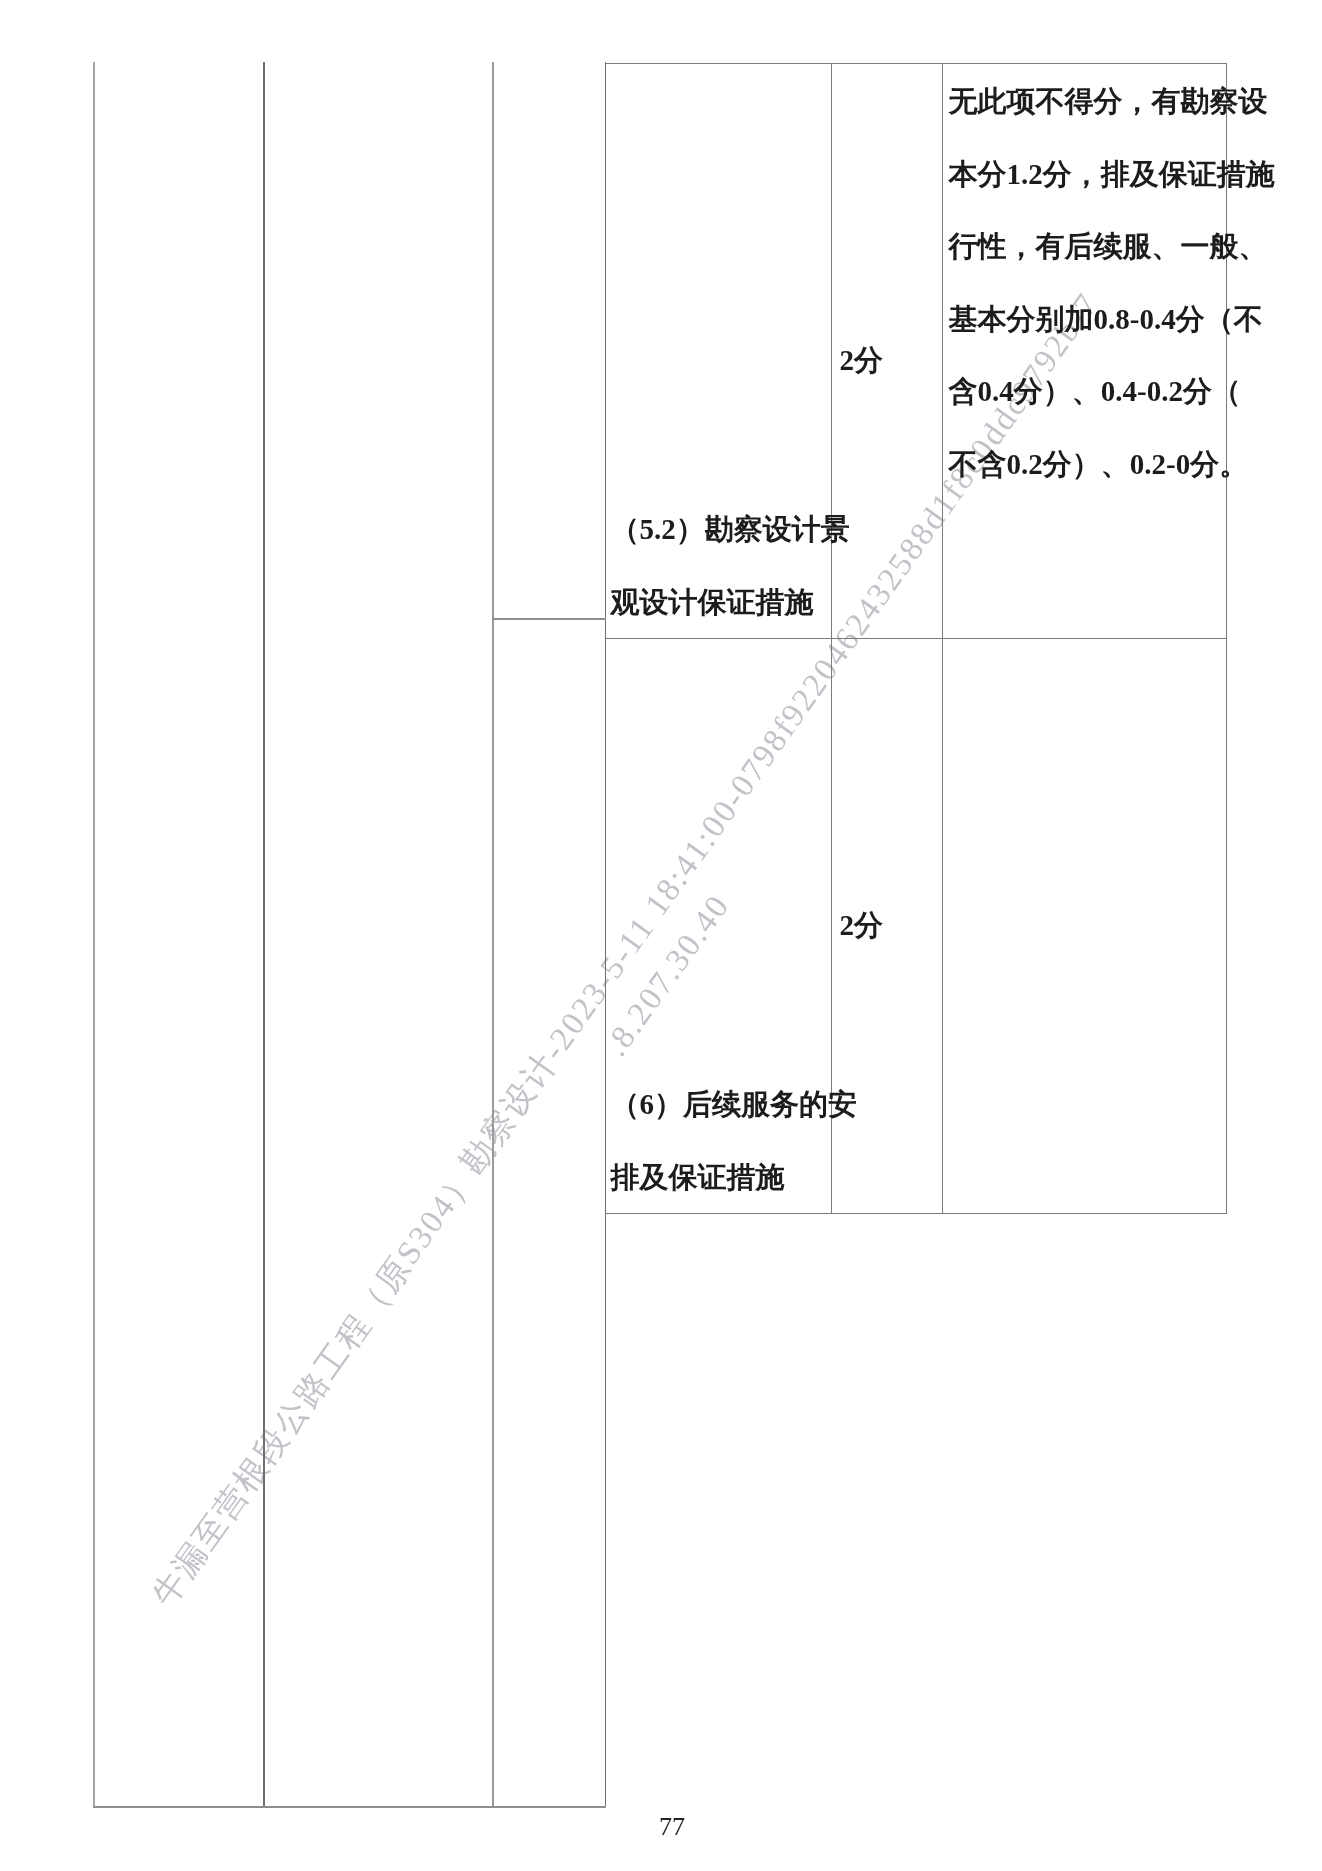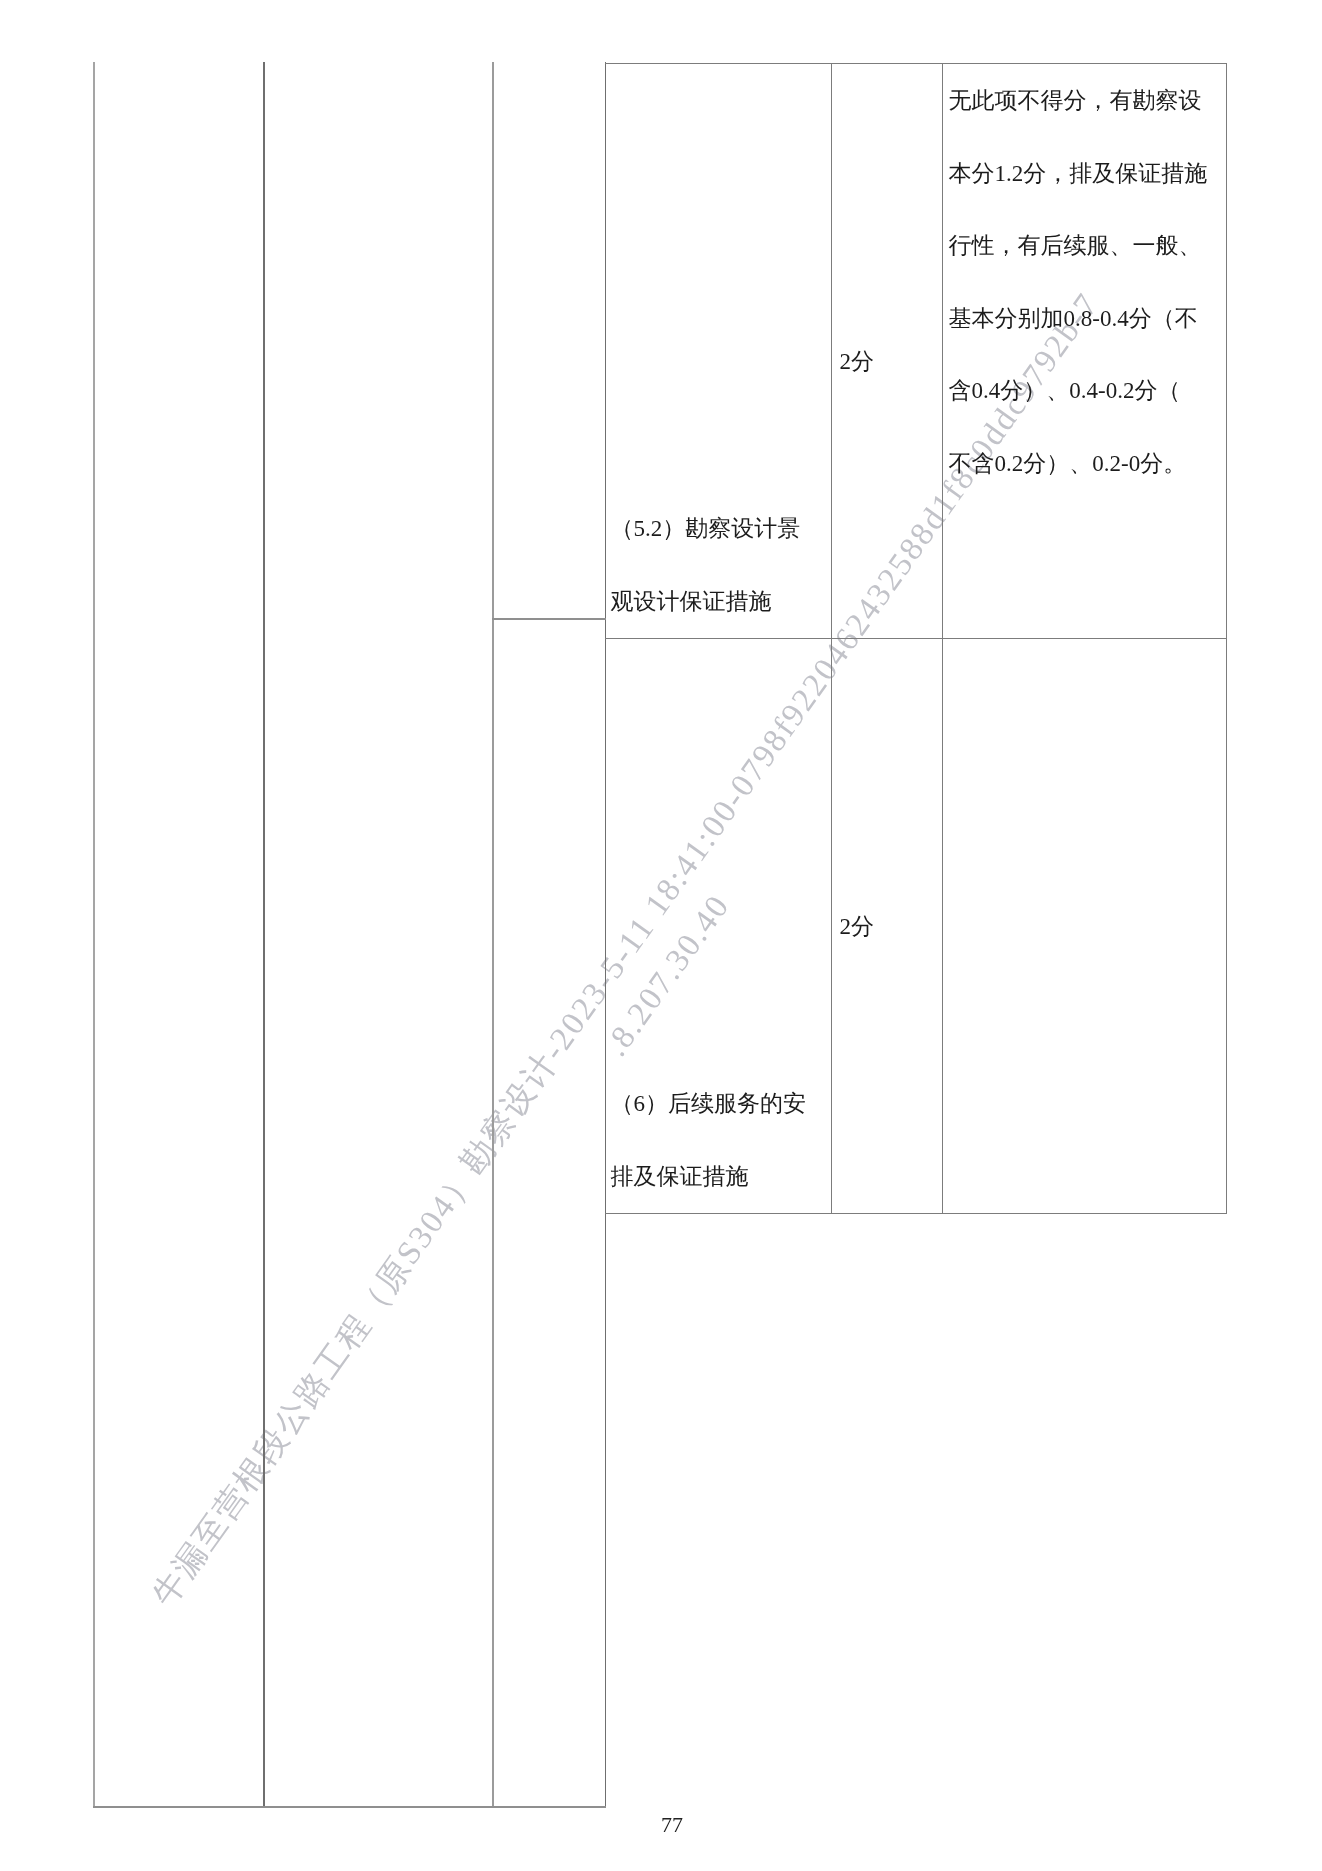--- a/index.html
+++ b/index.html
@@ -44,37 +44,37 @@
     position:absolute; left:604.5px; top:63px;
     z-index:2;
     display:grid;
     grid-template-columns:227px 111px 283px;
     grid-template-rows:575px 574px;
     border-top:1.5px solid #7c7c7c;
     border-right:1.5px solid #7c7c7c;
     border-bottom:1.5px solid #7c7c7c;
     background:transparent;
   }
-  .cell { box-sizing:border-box; font-size:23px; }
+  .cell { box-sizing:border-box; font-size:29px;font-weight:bold; }
   .b-r { border-right:1.5px solid #7c7c7c; }
   .b-b { border-bottom:1.5px solid #7c7c7c; }
   .t-line { display:block; line-height:72.5px; white-space:nowrap; }
   .c-crit {
     display:flex; flex-direction:column; justify-content:flex-end;
     padding-left:6px;
   }
   .c-score { display:flex; align-items:center; padding-left:8px; }
   .c-score .nudge { transform:translateY(10px); }
   .c-desc { padding:1px 4px 0 6px; }
 
   
   .page-number {
     position:absolute; left:0; right:0; top:1812px;
     text-align:center; text-indent:22px;
-    font-size:22px; color:#222;
+    font-size:26px; color:#222;
     z-index:2;
   }
 </style>
 </head>
 <body>
 
 <div class="page">
 
   <div class="wm wm-main">牛漏至营根段公路工程（原S304）勘察设计-2023-5-11 18:41:00-0798f9220462432588d1f8c0ddc9792b-7</div>
   <div class="wm wm-tail">.8.207.30.40</div>

